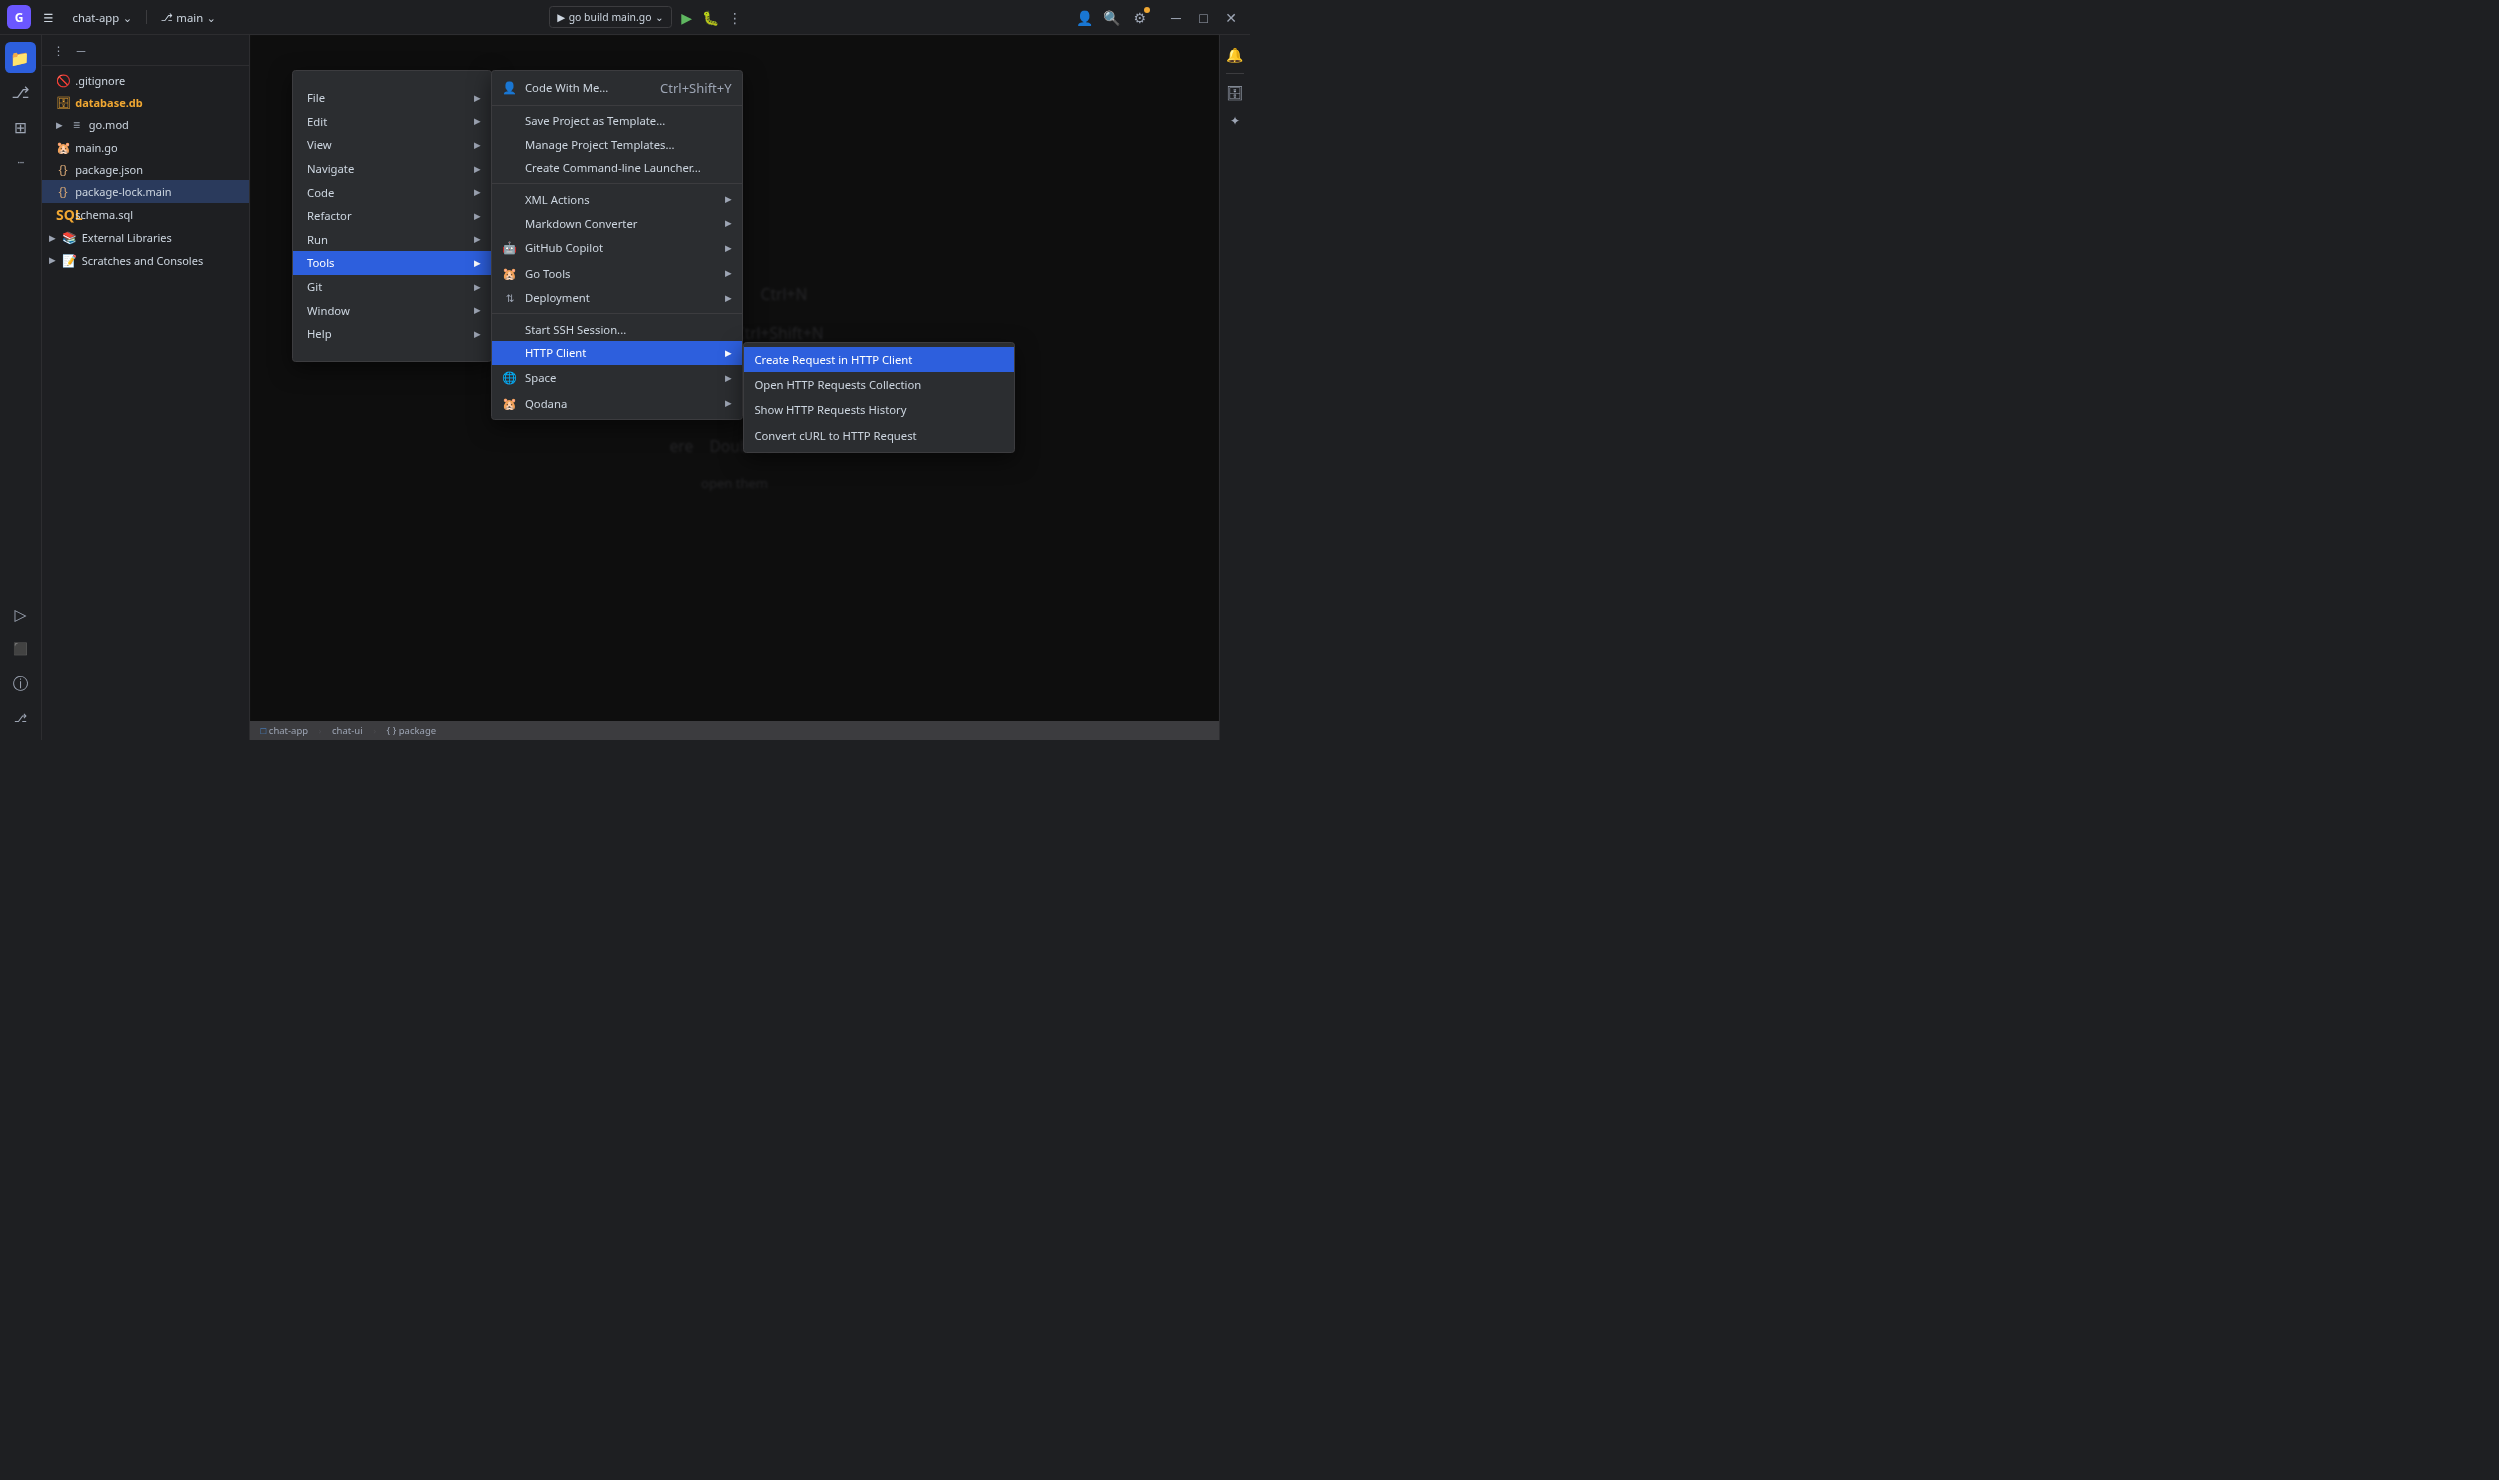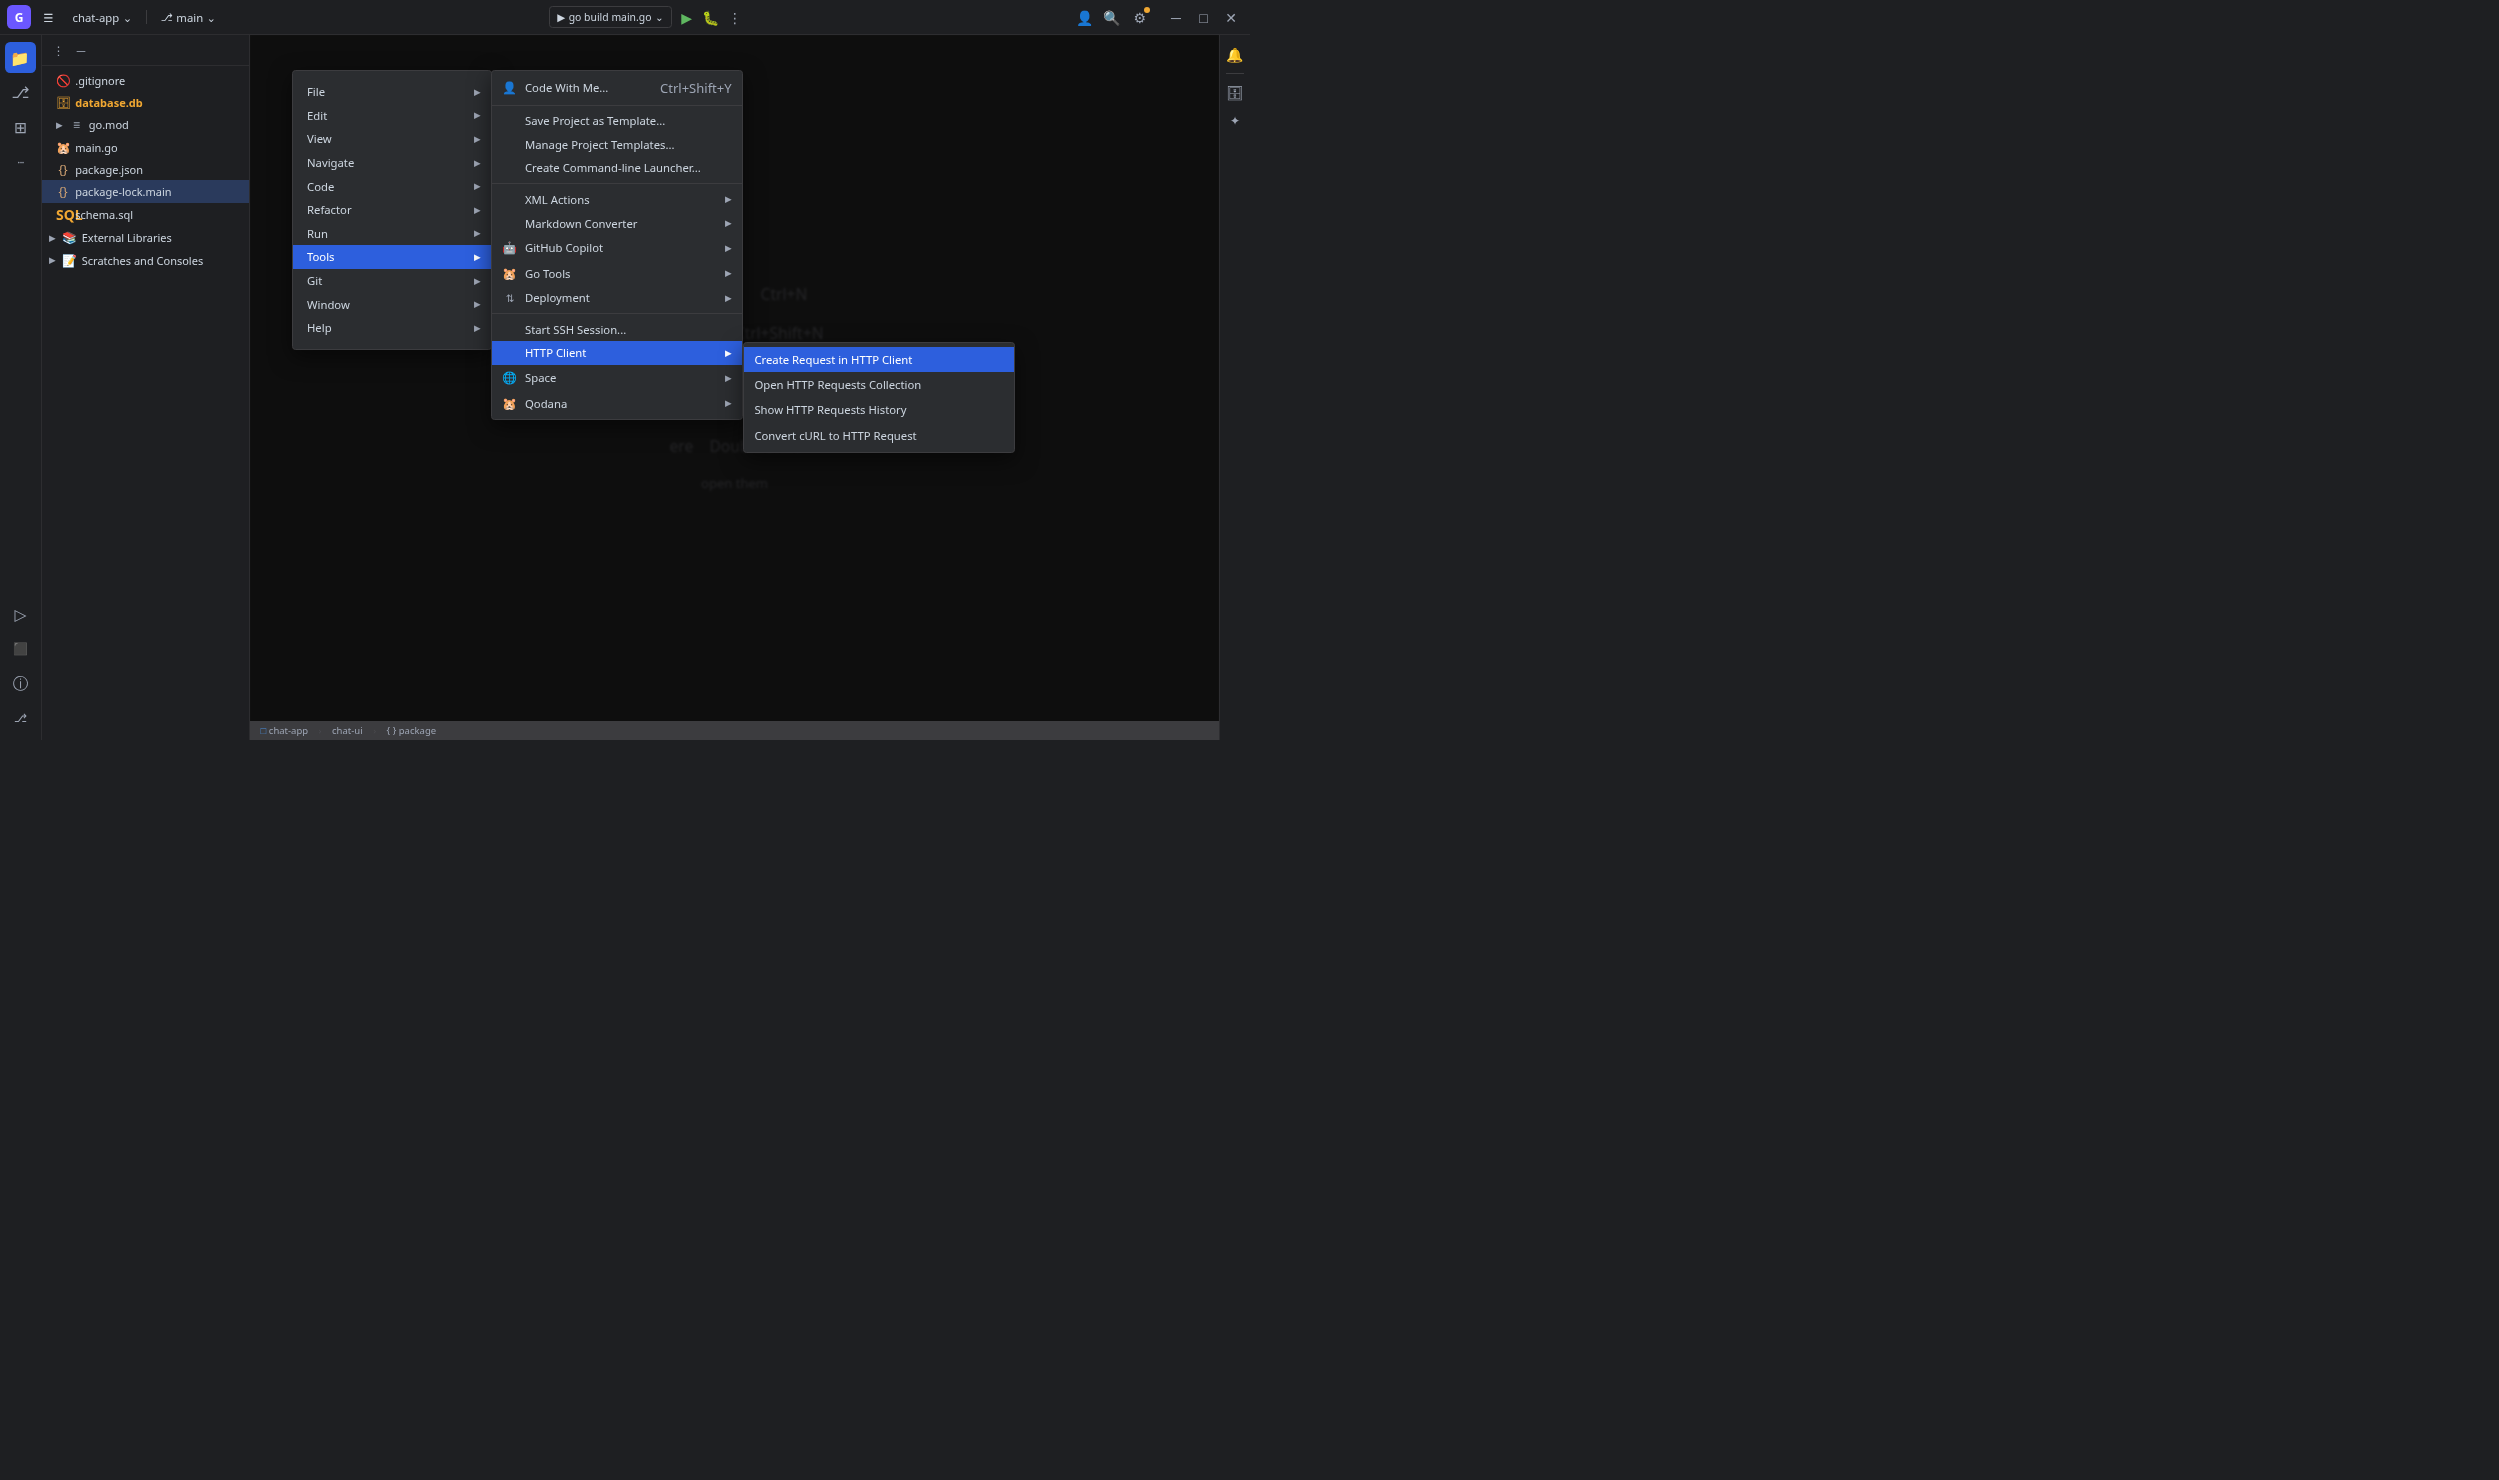--- a/index.html
+++ b/index.html
@@ -198,21 +198,21 @@
 
     
     .main-menu {
       position: absolute;
       top: 35px;
       left: 42px;
       width: 200px;
       background: #2b2d30;
       border: 0.9px solid #3c3c3f;
       border-radius: 3.5px;
-      padding: 9px 0;
+      padding: 15px 0;
       box-shadow: 0 7px 21px rgba(0,0,0,0.5);
       z-index: 600;
     }
     .menu-item {
       display: flex; align-items: center; justify-content: space-between;
       padding: 4.3px 10.4px 4.3px 14px;
       cursor: pointer; color: #cdd6e0; font-size: 11.3px;
       border-radius: 0;
     }
     .menu-item:hover, .menu-item.active { background: #2d5fdd; color: white; }

